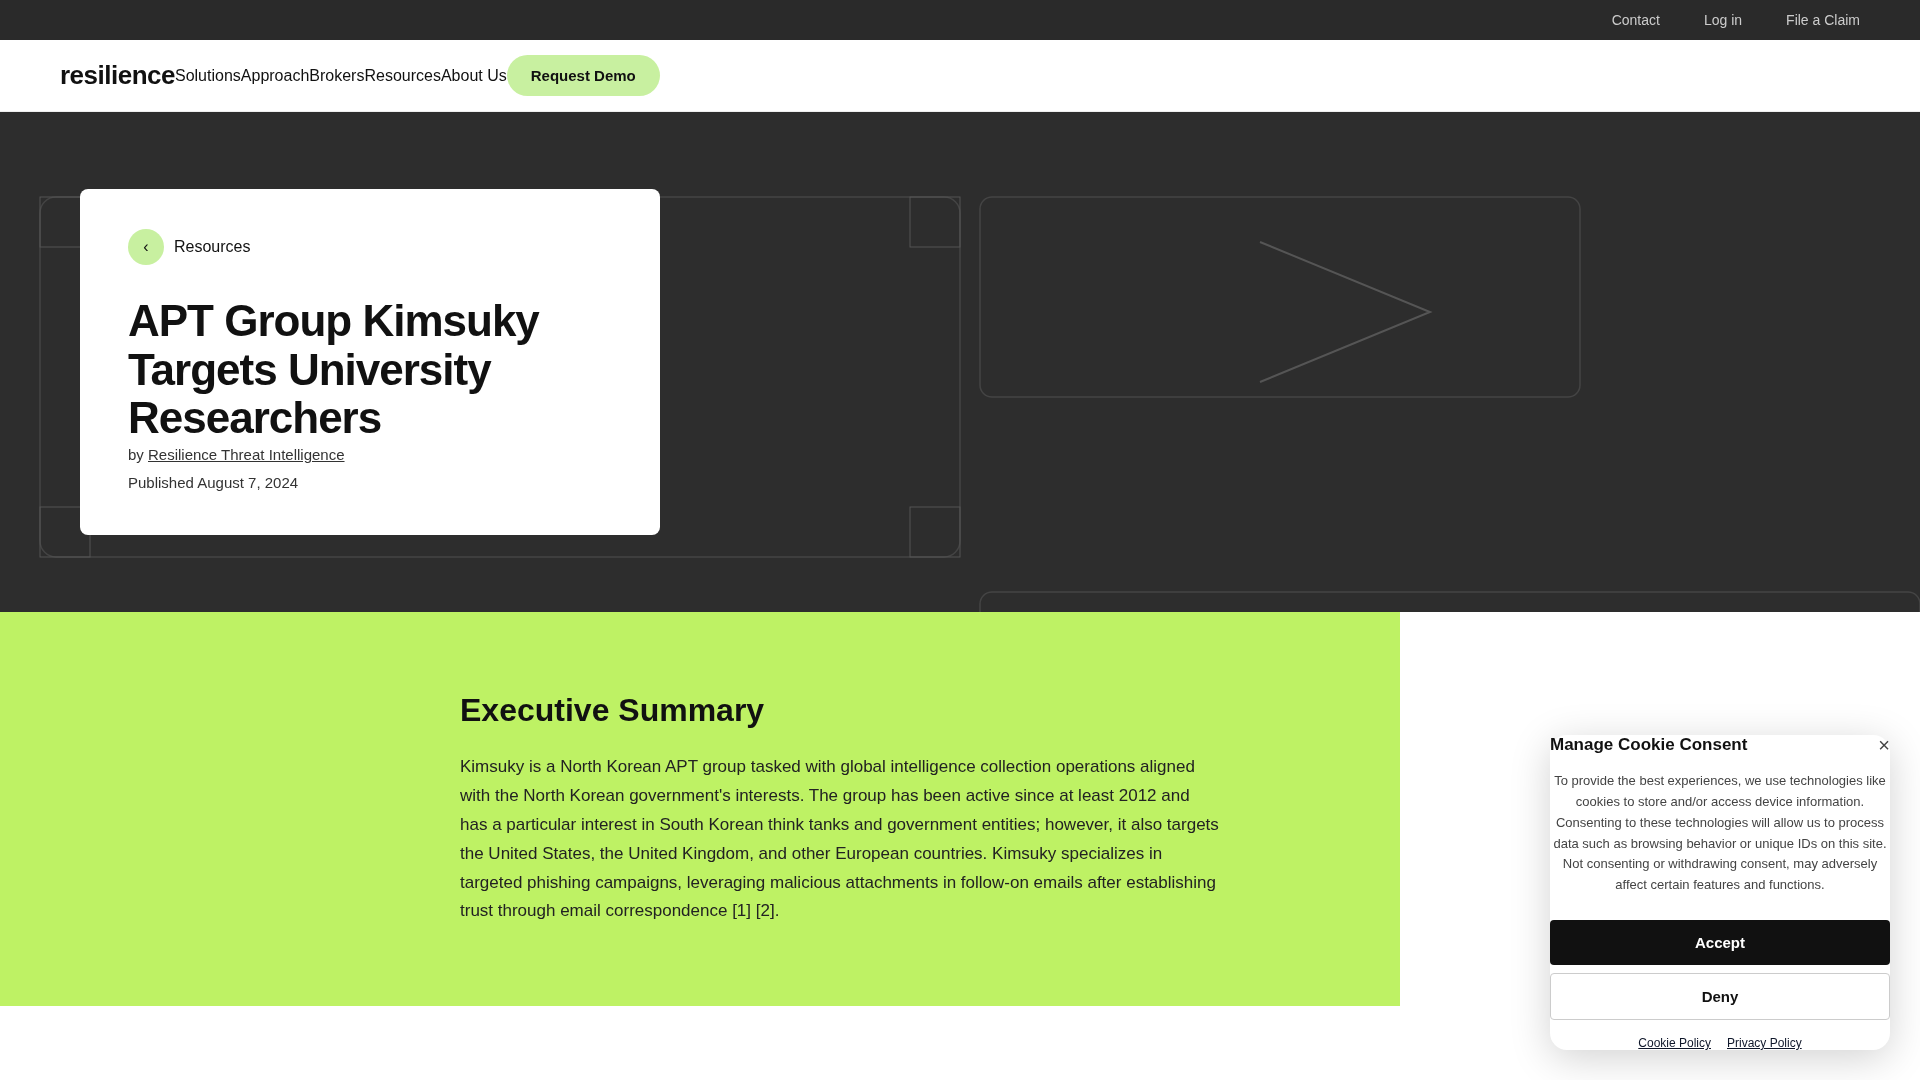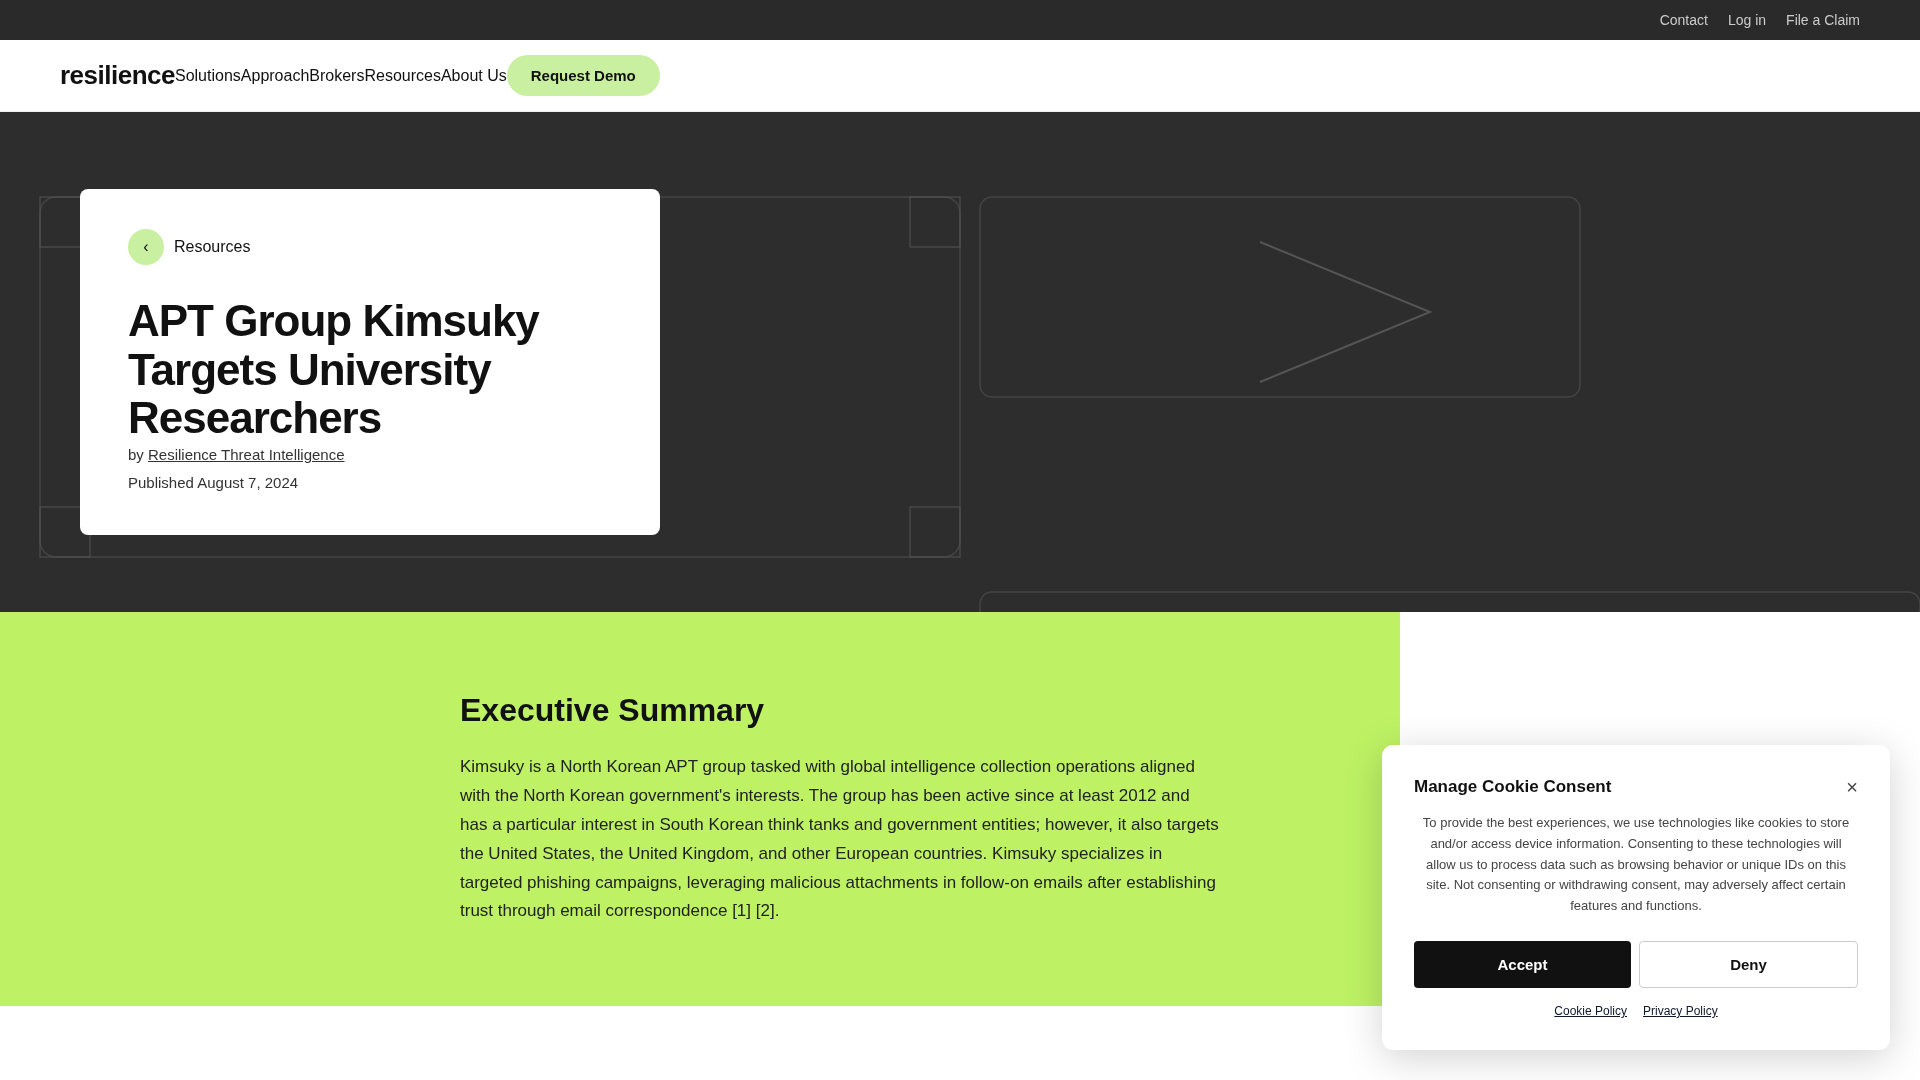--- a/index.html
+++ b/index.html
@@ -6,21 +6,21 @@
     body { font-family: -apple-system, BlinkMacSystemFont, 'Segoe UI', Helvetica, Arial, sans-serif; background: #fff; width: 1920px; min-height: 1080px; overflow-x: hidden; }
 
     
     .top-bar {
       background: #2a2a2a;
       height: 40px;
       display: flex;
       align-items: center;
       justify-content: flex-end;
       padding: 0 60px;
-      gap: 20px;
+      gap: 44px;
     }
     .top-bar a {
       color: #ccc;
       text-decoration: none;
       font-size: 14px;
     }
 
     
     .main-nav {
       background: #fff;
@@ -156,24 +156,23 @@
       color: #222;
       max-width: 760px;
     }
 
     
     .cookie-banner {
       position: fixed;
       bottom: 30px;
       right: 30px;
       background: #fff;
-      border-radius: 11px;
+      border-radius: 17px;
       box-shadow: 0 8px 40px rgba(0,0,0,0.18);
-      width: 508px;
-      padding: 32px;
+      width: 340px;
       z-index: 1000;
     }
     .cookie-banner-header {
       display: flex;
       justify-content: space-between;
       align-items: center;
       margin-bottom: 16px;
     }
     .cookie-banner-title {
       font-size: 17px;
@@ -192,20 +191,21 @@
       font-size: 13px;
       color: #444;
       line-height: 1.6;
       margin-bottom: 24px;
       text-align: center;
     }
     .cookie-buttons {
       display: flex;
       gap: 8px;
       margin-bottom: 16px;
+      flex-direction: column;
     }
     .cookie-accept-btn {
       background: #111;
       color: #fff;
       border: none;
       padding: 14px 24px;
       border-radius: 4px;
       font-size: 15px;
       font-weight: 600;
       cursor: pointer;

